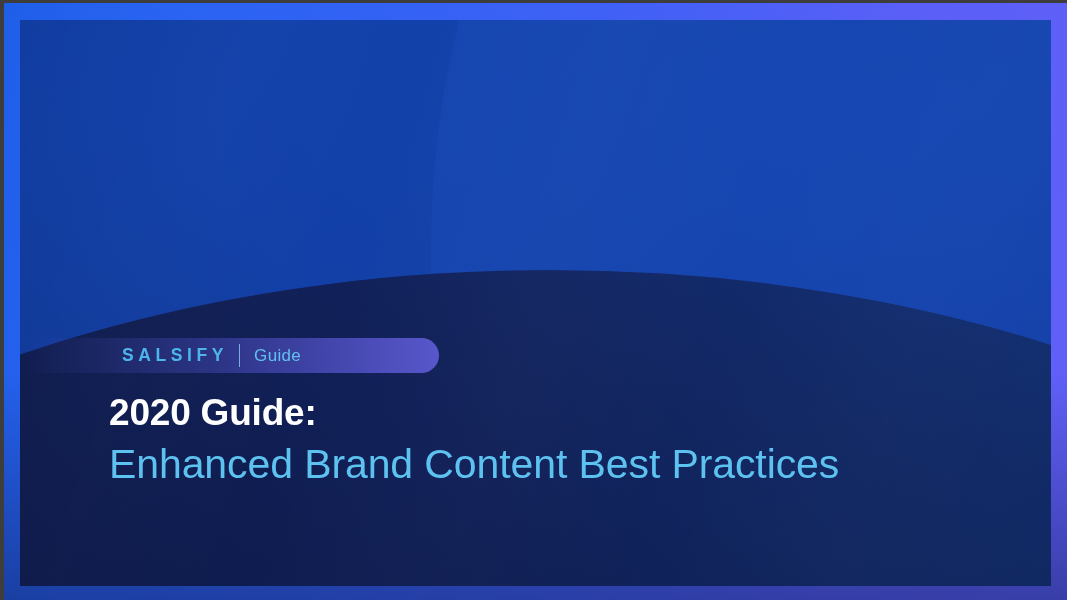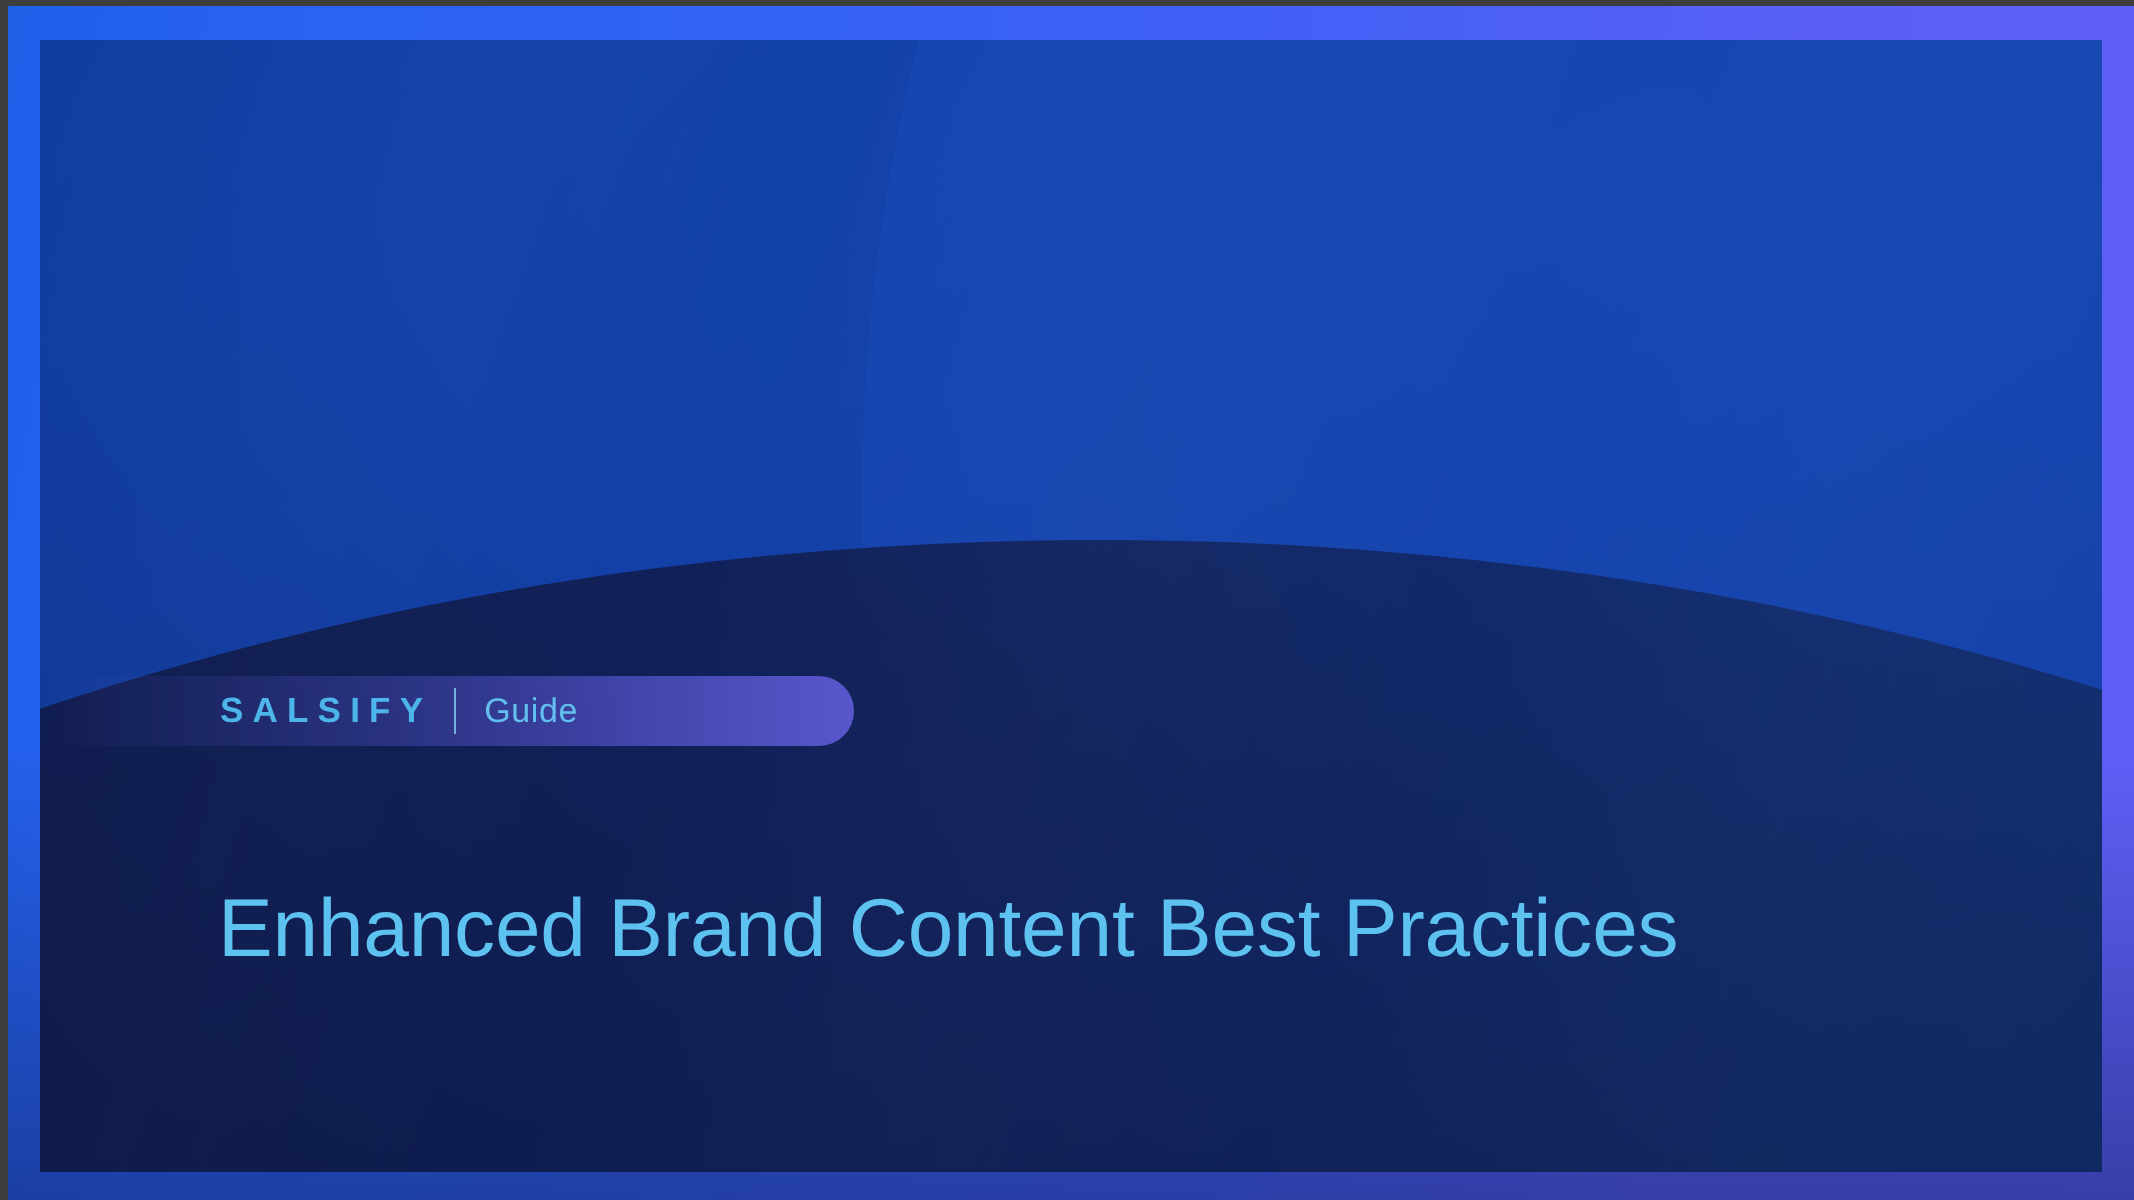--- a/index.html
+++ b/index.html
@@ -140,20 +140,21 @@
     height: 35px;
     border-radius: 0 18px 18px 0;
     background: linear-gradient(90deg,
         rgba(76,78,190,0.00) 0%,
         rgba(76,78,190,0.16) 18%,
         rgba(80,80,198,0.42) 46%,
         rgba(88,86,208,0.70) 74%,
         rgba(96,92,216,0.90) 100%);
     display: flex;
     align-items: center;
+    padding-left: 12px;
   }
   .pill-inner {
     display: flex;
     align-items: center;
     margin-left: 90px;
   }
   .brand {
     color: #4db5ea;
     font-size: 17.5px;
     font-weight: 700;
@@ -218,19 +219,20 @@
       <div class="content">
 
         <div class="pill">
           <div class="pill-inner">
             <span class="brand">SALSIFY</span>
             <span class="pill-sep"></span>
             <span class="kind">Guide</span>
           </div>
         </div>
 
+        <div class="title-line1">2020 Guide:</div>
 
         <div class="title-line2">Enhanced Brand Content Best Practices</div>
 
       </div>
     </div>
   </div>
 </div>
 
 </body></html>

